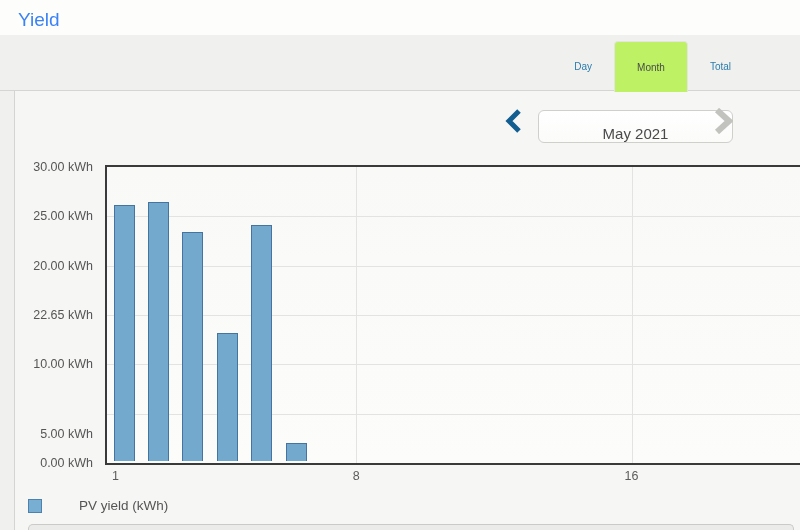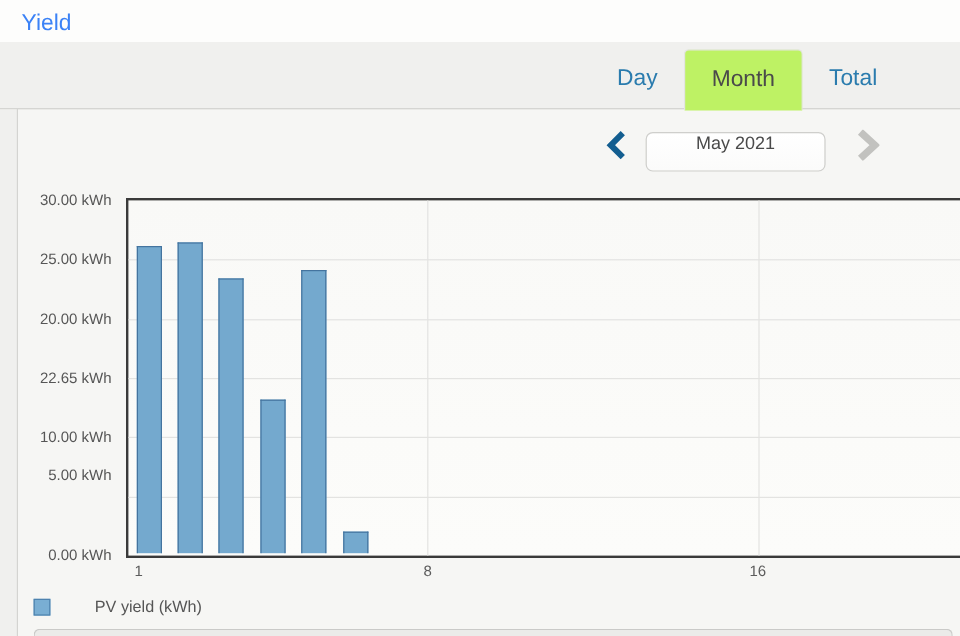--- a/index.html
+++ b/index.html
@@ -21,44 +21,44 @@
   .tab-divider {
     position:absolute; left:0; top:90px; width:800px; height:1px;
     background:#d5d5d2; z-index:1;
   }
   .tabs {
     position:absolute; top:41px; right:47px; height:50px;
     display:flex; z-index:2;
   }
   .tab {
     display:flex; align-items:center; justify-content:center;
-    padding:0 22px; font-size:19px; color:#2b7cae; cursor:pointer;
+    padding:0 22px; font-size:10px; color:#2b7cae; cursor:pointer;
   }
   .tab.active {
     background:#bef264; color:#4a4a4a;
     border:1px solid #e4e4e2; border-bottom:none;
     border-radius:4px 4px 0 0;
     height:51px;
   }
   .panel {
     position:absolute; left:14px; top:90px; width:788px; height:442px;
     background:#f6f6f4; border:1px solid #d4d4d1; z-index:0;
   }
   
   .nav-prev, .nav-next {
     position:absolute; width:26px; height:30px; border:none; background:transparent;
     cursor:pointer; display:flex; align-items:center; justify-content:center;
   }
   .nav-prev { left:500px; top:107px; }
   .nav-next { left:710px; top:107px; }
   .date-box {
-    position:absolute; left:538px; top:110px; width:150px; height:33px;
+    position:absolute; left:538px; top:110px; width:195px; height:33px;
     background:linear-gradient(#ffffff,#fbfbfa);
     border:1px solid #cfcfcc; border-radius:6px;
-    display:flex; align-items:flex-start; justify-content:center;
+    display:flex; align-items:flex-end; justify-content:center;
     font-size:15px; color:#4a4a4a; cursor:pointer;
   }
   
   .plot {
     position:absolute; left:105px; top:165px; width:695px; height:300px;
     background:linear-gradient(#f9f9f7,#fcfcfa);
     border:2px solid #3a3a3a; border-right:none;
   }
   #chart-layer { position:absolute; left:0; top:0; width:800px; height:530px; pointer-events:none; }
   .gridline { position:absolute; background:#e3e3e1; }
@@ -120,21 +120,21 @@
     <svg width="20" height="26" viewBox="0 0 20 26">
       <path d="M4 2 L16 13 L4 24" fill="none" stroke="#c2c2bf" stroke-width="6"></path>
     </svg>
   </span>
 </button>
 
 <div class="plot"></div>
 <div id="chart-layer">
     <div class="ytick" style="top: 454px;">0.00 kWh</div>
     <div class="gridline" style="left: 107px; top: 413.667px; width: 693px; height: 1px;"></div>
-    <div class="ytick" style="top: 387px;">5.00 kWh</div>
+    <div class="ytick" style="top: 425px;">5.00 kWh</div>
     <div class="gridline" style="left: 107px; top: 364.333px; width: 693px; height: 1px;"></div>
     <div class="ytick" style="top: 355.333px;">10.00 kWh</div>
     <div class="gridline" style="left: 107px; top: 315px; width: 693px; height: 1px;"></div>
     <div class="ytick" style="top: 306px;">22.65 kWh</div>
     <div class="gridline" style="left: 107px; top: 265.667px; width: 693px; height: 1px;"></div>
     <div class="ytick" style="top: 256.667px;">20.00 kWh</div>
     <div class="gridline" style="left: 107px; top: 216.333px; width: 693px; height: 1px;"></div>
     <div class="ytick" style="top: 207.333px;">25.00 kWh</div>
     <div class="ytick" style="top: 158px;">30.00 kWh</div>
     <div class="xtick" style="left: 90.5px;">1</div>

